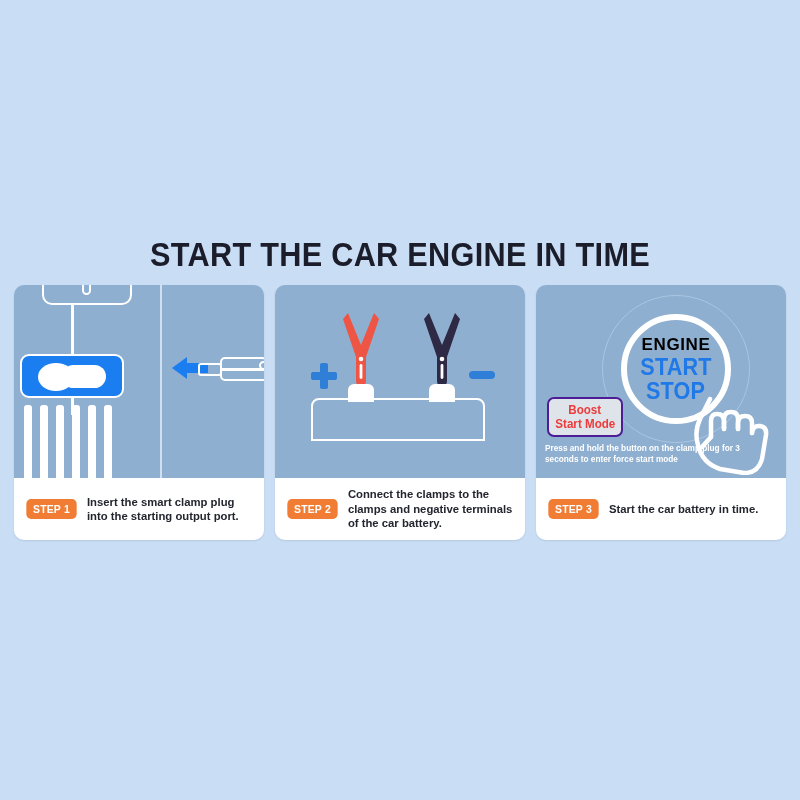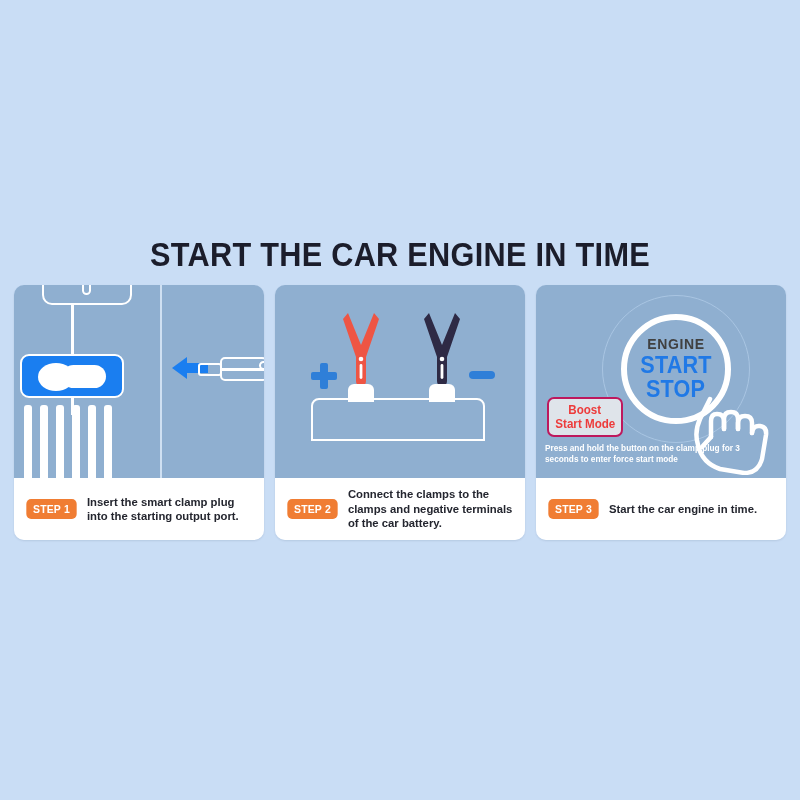--- a/index.html
+++ b/index.html
@@ -309,23 +309,23 @@
     border: 6px solid #ffffff;
     border-radius: 50%;
     box-sizing: border-box;
     display: flex;
     flex-direction: column;
     align-items: center;
     justify-content: center;
     line-height: 1;
   }
   .lbl-engine {
-    font-size: 14px;
-    font-weight: bold;
-    color: #404040;
+    font-size: 17px;
+    font-weight: bold;
+    color: #000000;
     letter-spacing: 0.6px;
     margin-bottom: 3px;
   }
   .lbl-start, .lbl-stop {
     font-size: 23px;
     font-weight: bold;
     color: #2079e6;
     letter-spacing: 0.2px;
     transform: scaleX(0.94);
   }
@@ -337,21 +337,21 @@
     width: 84px;
     height: 90px;
   }
   .boost-box {
     position: absolute;
     left: 11px;
     top: 112px;
     width: 76px;
     height: 40px;
     background: #dfe4ea;
-    border: 2px solid #be185d;
+    border: 2px solid #4c1d95;
     border-radius: 7px;
     box-sizing: border-box;
     display: flex;
     flex-direction: column;
     align-items: center;
     justify-content: center;
     line-height: 1.12;
   }
   .boost-l1, .boost-l2 {
     color: #ed3b3b;
@@ -472,17 +472,17 @@
       <div class="boost-box">
         <span class="boost-l1">Boost</span>
         <span class="boost-l2">Start Mode</span>
       </div>
 
       <div class="hold-note">Press and hold the button on the clamp plug for 3 seconds to enter force start mode</div>
     </div>
 
     <div class="caption">
       <span class="step-badge">STEP 3</span>
-      <span class="caption-text">Start the car engine in time.</span>
+      <span class="caption-text">Start the car battery in time.</span>
     </div>
   </div>
 
 </div>
 
 </body></html>

